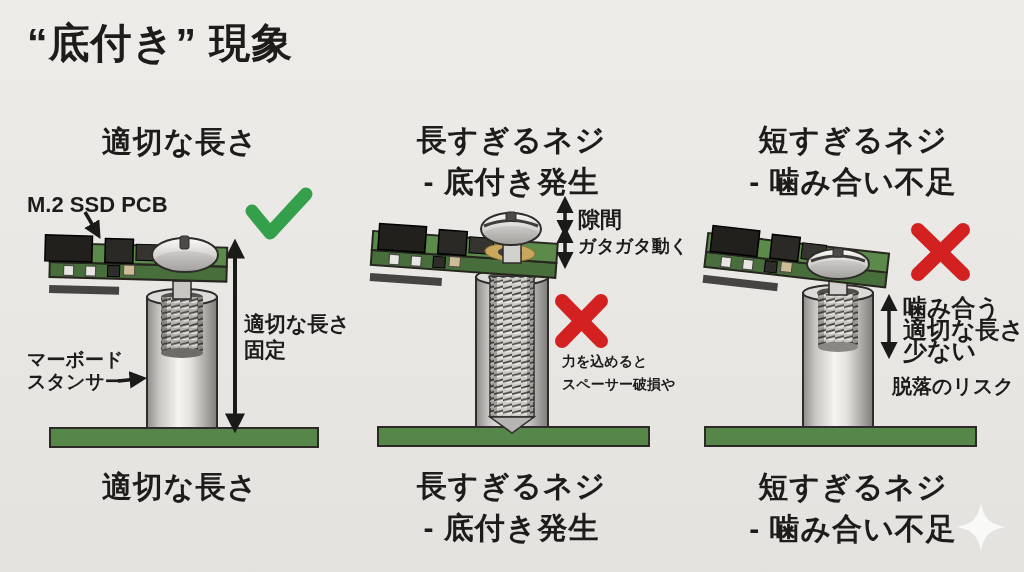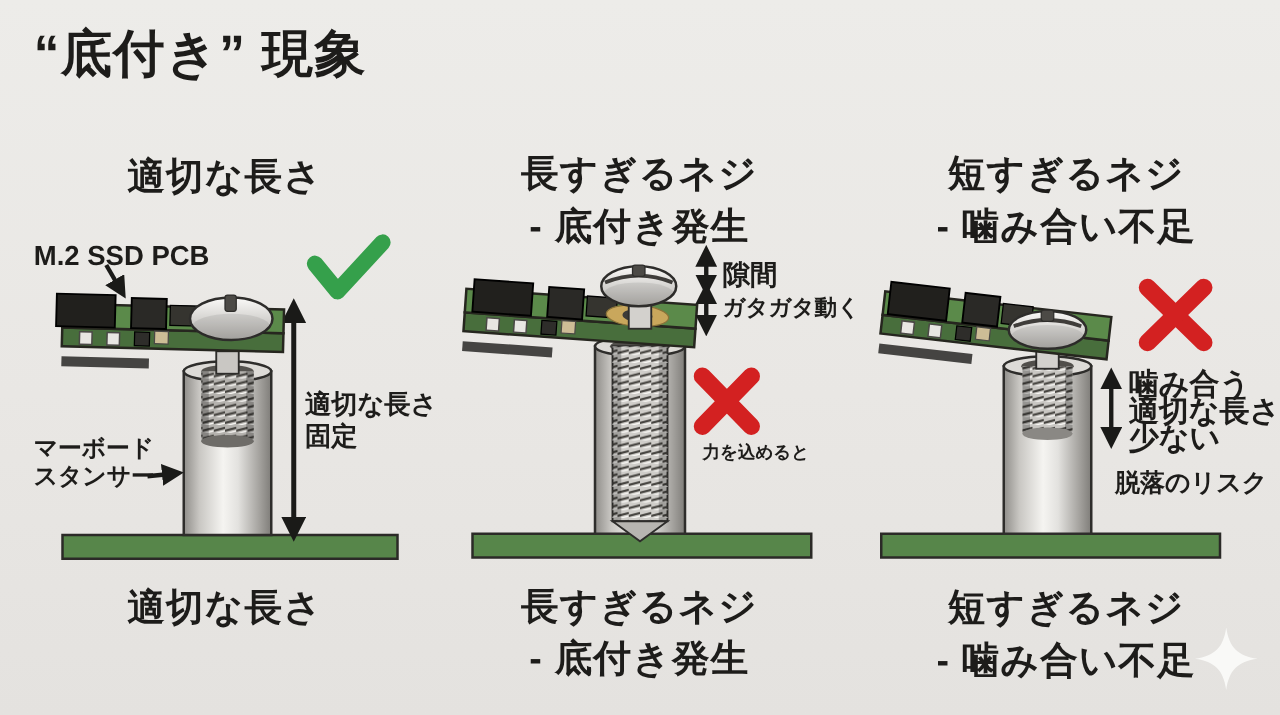--- a/index.html
+++ b/index.html
@@ -188,20 +188,21 @@
       <line x1="221" y1="116" x2="260" y2="156"></line>
       <line x1="260" y1="116" x2="221" y2="156"></line>
     </g>
   </svg>
 
   <div class="abs lbl" style="left:578px;top:205px;font-size:22px;">隙間</div>
   <div class="abs lbl" style="left:578px;top:234px;font-size:18px;">ガタガタ動く</div>
 
   <div class="abs lbl" style="left:562px;top:350px;font-size:14px;line-height:23px;">
     <div>力を込めると</div>
+    <div>スペーサー破損や</div>
   </div>
 
   <div class="abs caption" style="left:341px;top:465px;width:341px;">
     <div>長すぎるネジ</div>
     <div>- 底付き発生</div>
   </div>
 
   <div class="abs heading" style="left:682px;top:119px;width:342px;">
     <div>短すぎるネジ</div>
     <div>- 噛み合い不足</div>

